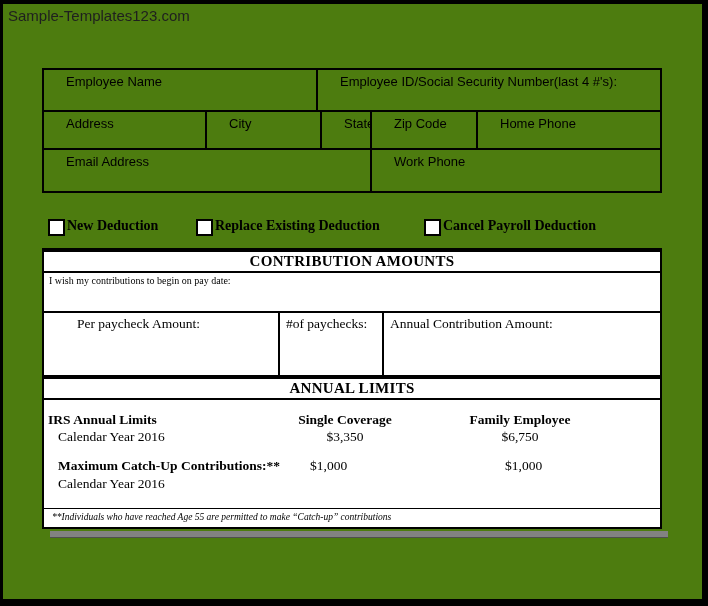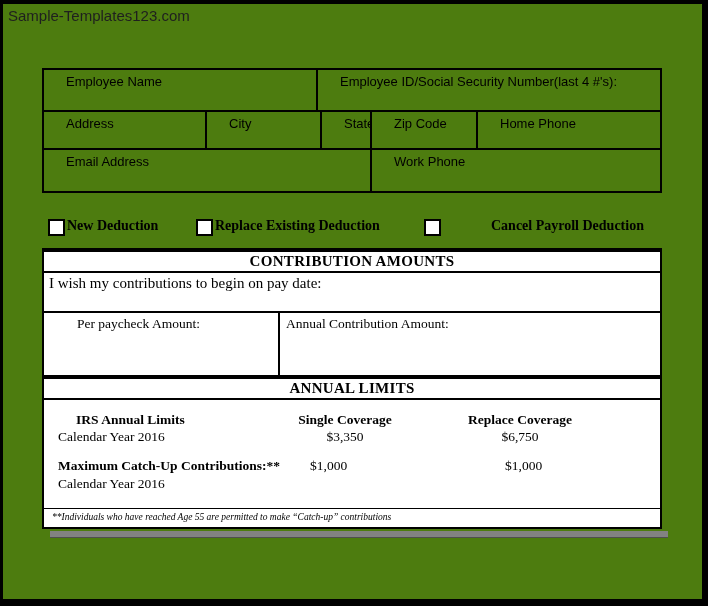--- a/index.html
+++ b/index.html
@@ -55,21 +55,21 @@
   }
   .sec-header {
     height:19px; line-height:19px; text-align:center;
     font-weight:bold; font-size:15px; letter-spacing:0.3px;
     border-bottom:2px solid #000;
   }
   .sec-header.thick-top { border-top:4px solid #000; }
   .paydate-row {
     height:40px; box-sizing:border-box;
     border-bottom:2px solid #000;
-    padding:2px 5px 0 5px; font-size:15px;
+    padding:2px 5px 0 5px; font-size:10px;
   }
   .amount-row { display:flex; height:62px; }
   .amount-cell {
     box-sizing:border-box; border-right:2px solid #000;
     padding:3px 6px 0 6px; font-size:13.5px; white-space:nowrap; overflow:hidden;
   }
   .amount-cell.c1 { width:236px; padding-left:33px; }
   .amount-cell.c2 { width:104px; }
   .amount-cell.c3 { flex:1; border-right:none; }
   .limits-body { position:relative; height:108px; font-size:13.5px; }
@@ -131,52 +131,55 @@
   </div>
 
   <div class="cbgroup" style="left:193px;">
     <div class="cb"></div>
     <span class="cblabel">Replace Existing Deduction</span>
   </div>
   <div class="cbgroup" style="left:45px;">
     <div class="cb"></div>
     <span class="cblabel">New Deduction</span>
   </div>
-  <div class="cbgroup" style="left:421px;gap:48px;">
+  <div class="cbgroup" style="left:421px;">
     <div class="cb"></div>
     <span class="cblabel">Cancel Payroll Deduction</span>
   </div>
 
   <div class="main-table">
 
     <div class="sec-header">CONTRIBUTION AMOUNTS</div>
 
     <div class="paydate-row">
       <span>I wish my contributions to begin on pay date:</span>
     </div>
 
     <div class="amount-row">
       <div class="amount-cell c1">
         <span>Per paycheck Amount:</span>
       </div>
+      <div class="amount-cell c2">
+        <span>#of paychecks:</span>
+      </div>
       <div class="amount-cell c3">
         <span>Annual Contribution Amount:</span>
       </div>
     </div>
 
     <div class="sec-header thick-top">ANNUAL LIMITS</div>
 
     <div class="limits-body">
-      <div class="lb-item bold" style="left:32px; top:12px;text-align:right;">IRS Annual Limits</div>
+      <div class="lb-item bold" style="left:4px; top:12px;text-align:right;">IRS Annual Limits</div>
       <div class="lb-item" style="left:14px; top:29px;">Calendar Year 2016</div>
 
       <div class="lb-item bold centerbox" style="left:211px; top:12px;">Single Coverage</div>
       <div class="lb-item centerbox" style="left:211px; top:29px;">$3,350</div>
 
-      <div class="lb-item bold centerbox" style="left:386px; top:12px;">Replace Coverage</div>
+      <div class="lb-item bold centerbox" style="left:386px; top:12px;">Family Employee</div>
       <div class="lb-item centerbox" style="left:386px; top:29px;">$6,750</div>
 
       <div class="lb-item bold" style="left:14px; top:58px;">Maximum Catch-Up Contributions:**</div>
       <div class="lb-item" style="left:266px; top:58px;">$1,000</div>
       <div class="lb-item" style="left:461px; top:58px;">$1,000</div>
       <div class="lb-item" style="left:14px; top:76px;">Calendar Year 2016</div>
     </div>
 
     <div class="footnote-row">**Individuals who have reached Age 55 are permitted to make “Catch-up” contributions</div>
   </div>

